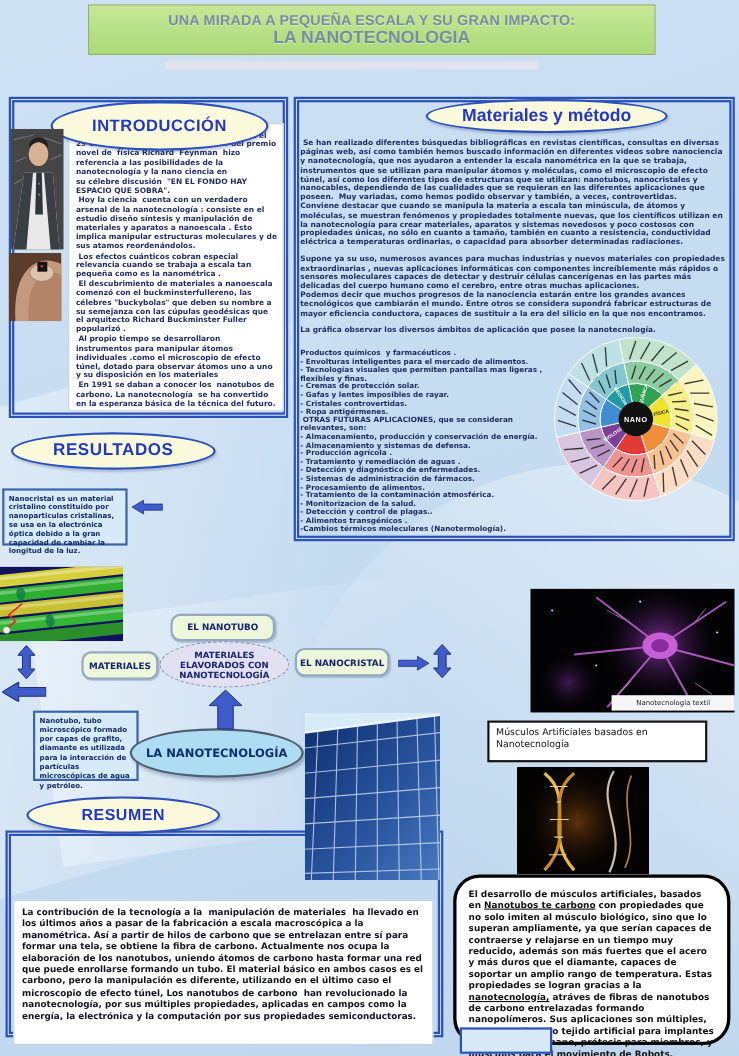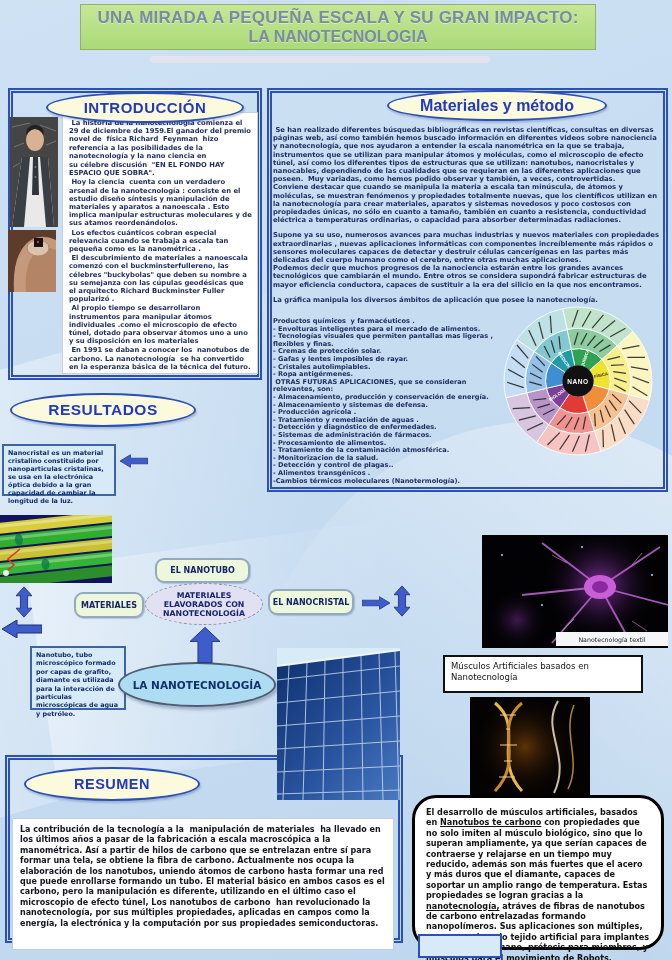--- a/index.html
+++ b/index.html
@@ -18,38 +18,38 @@
     transform: rotate(14deg); }
   #sw3 { left:40px; top:540px; width:420px; height:220px;
     background: linear-gradient(100deg, rgba(255,255,255,.4), rgba(255,255,255,0) 80%);
     transform: rotate(-8deg); }
 
   #title-bar { position:absolute; left:80px; top:4px; width:516px; height:46px;
     background: linear-gradient(#c6e796,#abda79); border:1px solid #95b168;
     display:flex; flex-direction:column; align-items:center; justify-content:center;
     font-family:"Liberation Sans",sans-serif; font-weight:bold; color:#7a8ba3;
     text-shadow: 0 1px 0 rgba(255,255,255,.4); }
-  #title-bar .t1 { font-size:17px; letter-spacing:.2px; }
+  #title-bar .t1 { font-size:13px; letter-spacing:.2px; }
   #title-bar .t2 { font-size:16px;text-align:center; }
   #authors { position:absolute; left:150px; top:56px; width:340px; height:7px;
     background: rgba(255,230,238,.45); border-radius:3px; }
 
   .panel { position:absolute; border:5px double #2b50b8; }
   #panel-intro   { left:8px;   top:88px; width:254px; height:292px; }
   #panel-methods { left:267px; top:88px; width:401px; height:404px; }
   #panel-resumen { left:5px;  top:755px; width:398px; height:188px; }
 
   .hellipse { position:absolute; background:#fcfadd; border:2.5px solid #2b50b8; border-radius:50%;
     display:flex; align-items:center; justify-content:center; text-align:center;
     font-family:"Liberation Sans",sans-serif; font-weight:bold; color:#2139c0; z-index:5;
     box-shadow: 1px 2px 2px rgba(40,60,120,.25); }
-  #intro-ellipse   { left:46px;  top:92px;  width:198px; height:31px; font-size:15px; letter-spacing:.5px; }
+  #intro-ellipse   { left:46px;  top:92px;  width:198px; height:45px; font-size:15px; letter-spacing:.5px; }
   #methods-ellipse { left:387px; top:90px;  width:220px; height:31px; font-size:16px; }
   #results-ellipse { left:10px;  top:393px; width:186px; height:34px; font-size:15.5px; letter-spacing:.5px; }
-  #resumen-ellipse { left:24px;  top:767px; width:176px; height:34px; font-size:14.5px; letter-spacing:.5px; }
+  #resumen-ellipse { left:24px;  top:724px; width:176px; height:34px; font-size:14.5px; letter-spacing:.5px; }
 
   .whitebox { position:absolute; background:#ffffff; border:1px solid #c3cfdf; }
   #intro-box { left:62px; top:112px; width:196px; height:262px; padding:6px 5px 4px 6px; z-index:4; }
   .bodytext { font-size:6.8px; line-height:8.2px; font-weight:bold; color:#1d2a5e; white-space:pre-wrap; }
   #intro-box div { margin-bottom:1px; }
 
   #methods-content { position:absolute; left:273px; top:126px; width:390px; z-index:4; }
   #methods-content .m0, #methods-content .m2 { margin-bottom:0; }
   #methods-content .m1, #methods-content .m3 { margin-bottom:7px; }
   #graph-note { margin-top:1px; margin-bottom:14px; }
@@ -160,24 +160,24 @@
     </svg>
   </div>
 
   <div class="panel" id="panel-methods"></div>
   <div class="hellipse" id="methods-ellipse">Materiales y método</div>
   <div id="methods-content">
     <div class="bodytext m0"> Se han realizado diferentes búsquedas bibliográficas en revistas científicas, consultas en diversas páginas web, así como también hemos buscado información en diferentes videos sobre nanociencia y nanotecnología, que nos ayudaron a entender la escala nanométrica en la que se trabaja, instrumentos que se utilizan para manipular átomos y moléculas, como el microscopio de efecto túnel, así como los diferentes tipos de estructuras que se utilizan: nanotubos, nanocristales y nanocables, dependiendo de las cualidades que se requieran en las diferentes aplicaciones que poseen.  Muy variadas, como hemos podido observar y también, a veces, controvertidas.</div>
     <div class="bodytext m1">Conviene destacar que cuando se manipula la materia a escala tan minúscula, de átomos y moléculas, se muestran fenómenos y propiedades totalmente nuevas, que los científicos utilizan en la nanotecnología para crear materiales, aparatos y sistemas novedosos y poco costosos con propiedades únicas, no sólo en cuanto a tamaño, también en cuanto a resistencia, conductividad eléctrica a temperaturas ordinarias, o capacidad para absorber determinadas radiaciones.</div>
     <div class="bodytext m2">Supone ya su uso, numerosos avances para muchas industrias y nuevos materiales con propiedades extraordinarias , nuevas aplicaciones informáticas con componentes increíblemente más rápidos o sensores moleculares capaces de detectar y destruir células cancerígenas en las partes más delicadas del cuerpo humano como el cerebro, entre otras muchas aplicaciones.</div>
     <div class="bodytext m3">Podemos decir que muchos progresos de la nanociencia estarán entre los grandes avances tecnológicos que cambiarán el mundo. Entre otros se considera supondrá fabricar estructuras de mayor eficiencia conductora, capaces de sustituir a la era del silicio en la que nos encontramos.</div>
-    <div class="bodytext" id="graph-note">La gráfica manipula los diversos ámbitos de aplicación que posee la nanotecnología.</div>
+    <div class="bodytext" id="graph-note">La gráfica observar los diversos ámbitos de aplicación que posee la nanotecnología.</div>
     <div class="listblock">
       <div>Productos químicos  y farmacéuticos .</div>
-      <div><div>- Envolturas inteligentes para el mercado de alimentos.</div><div>- Tecnologías visuales que permiten pantallas mas ligeras , flexibles y finas.</div><div>- Cremas de protección solar.</div><div>- Gafas y lentes imposibles de rayar.</div><div>- Cristales autolimpiables.</div><div>- Ropa antigérmenes.</div></div>
+      <div><div>- Envolturas inteligentes para el mercado de alimentos.</div><div>- Tecnologías visuales que permiten pantallas mas ligeras , flexibles y finas.</div><div>- Cremas de protección solar.</div><div>- Gafas y lentes imposibles de rayar.</div><div>- Cristales controvertidas.</div><div>- Ropa antigérmenes.</div></div>
       <div> OTRAS FUTURAS APLICACIONES, que se consideran relevantes, son:</div>
       <div><div>- Almacenamiento, producción y conservación de energía.</div><div>- Almacenamiento y sistemas de defensa.</div><div>- Producción agrícola .</div><div>- Tratamiento y remediación de aguas .</div><div>- Detección y diagnóstico de enfermedades.</div><div>- Sistemas de administración de fármacos.</div><div>- Procesamiento de alimentos.</div><div>- Tratamiento de la contaminación atmosférica.</div><div>- Monitorizacion de la salud.</div><div>- Detección y control de plagas..</div><div>- Alimentos transgénicos .</div><div>-Cambios térmicos moleculares (Nanotermología).</div></div>
     </div>
   </div>
   <div id="sunburst-wrap">
     <svg id="sunburst-svg" viewBox="0 0 150 150">
         <path d="M68.3468258938317,43.69927677651822 A32,32 0 0 1 98.78063441527661,53.587820596516536 L86.14717238216092,64.96304090461713 A15,15 0 0 0 71.88132463773361,60.327785988992915 Z" fill="#2fa352" stroke="#fff" stroke-width="0.8"></path>
         <path d="M64.18859207747653,24.136324761842104 A52,52 0 0 1 113.6435309248245,40.20520846933937 L98.78063441527661,53.587820596516536 A32,32 0 0 0 68.3468258938317,43.69927677651822 Z" fill="rgb(141,204,160)" stroke="#fff" stroke-width="0.8"></path>
         <path d="M59.82244657030358,3.5952251464321847 A73,73 0 0 1 129.24957225984977,26.15346573580335 L113.6435309248245,40.20520846933937 A52,52 0 0 0 64.18859207747653,24.136324761842104 Z" fill="rgb(193,227,203)" stroke="#fff" stroke-width="0.8"></path>
         <line x1="71.23697532236449" y1="39.19721176674216" x2="75" y2="27" stroke="#1c1c1c" stroke-width="1.2" opacity="0.85"></line>

